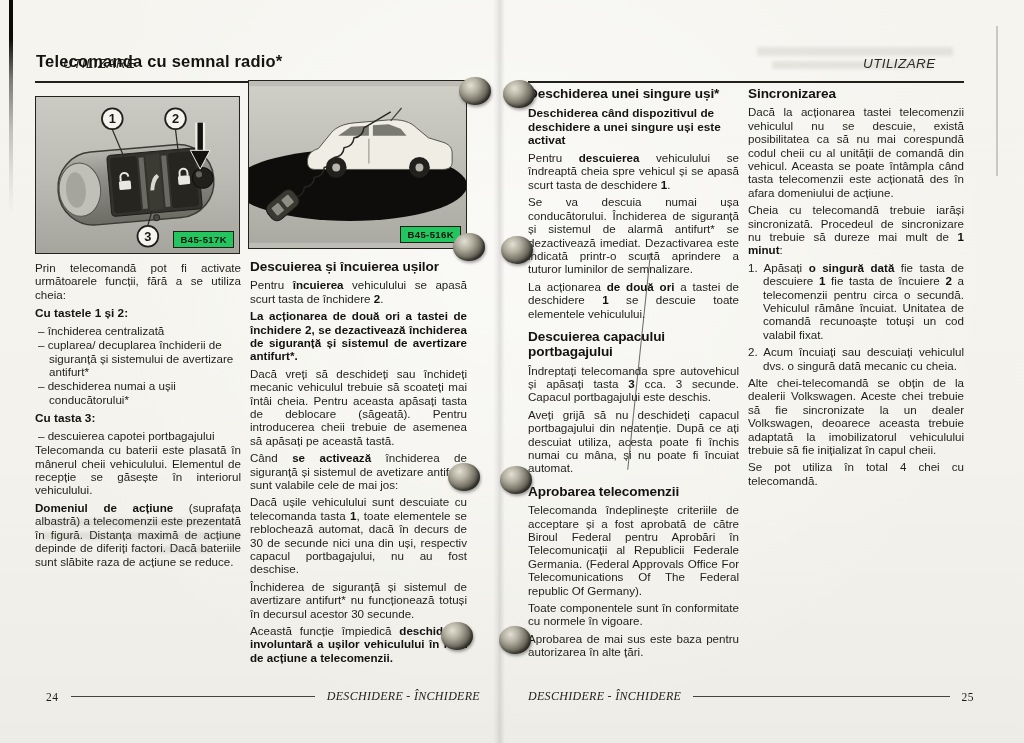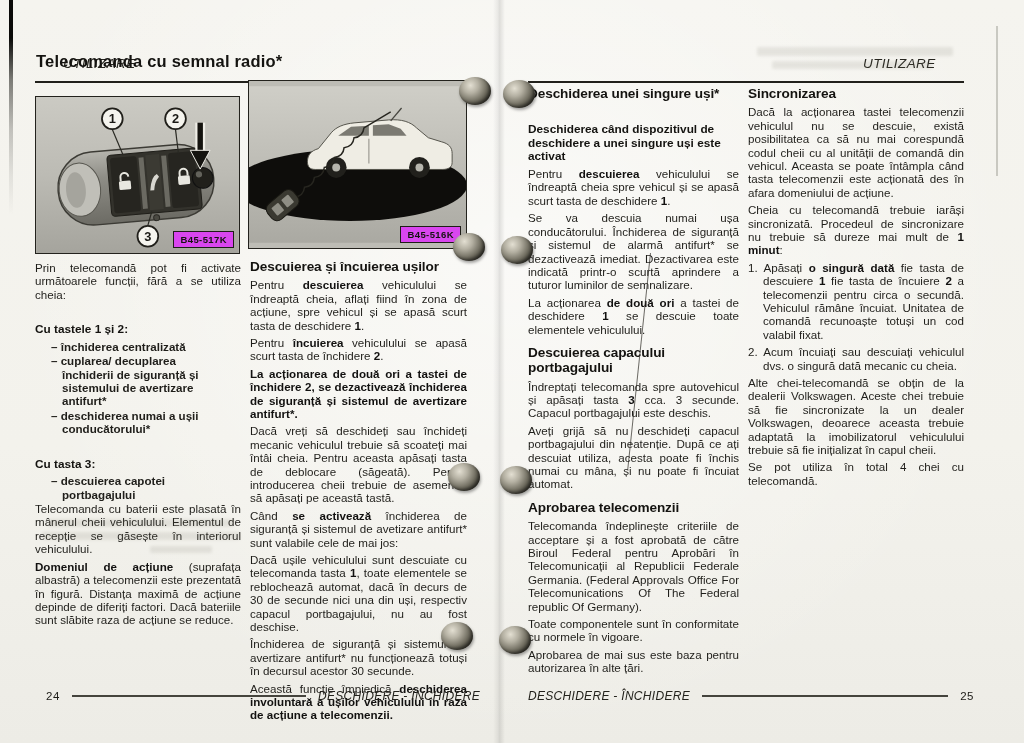--- a/index.html
+++ b/index.html
@@ -20,39 +20,39 @@
   .rh-right { left:863px; }
   .doc-title { position:absolute; left:36px; top:52px; font-size:16.5px; font-weight:bold; letter-spacing:.2px; color:#141310; }
   .rule-left  { position:absolute; left:35px;  top:81px; width:446px; height:2px;   background:#21201b; }
   .rule-right { position:absolute; left:528px; top:81px; width:436px; height:1.8px; background:#21201b; }
 
   
   .figure { position:absolute; border:1.5px solid #23221d; box-sizing:border-box; background:#bdbcb5; }
   .fig-key { left:35px;  top:96px; width:205px; height:158px; }
   .fig-car { left:248px; top:80px; width:219px; height:169px; }
   .figure svg { display:block; width:100%; height:100%; }
-  .fig-label { position:absolute; right:5px; bottom:5px; background:#d946ef; border:1.2px solid #1e1d18;
+  .fig-label { position:absolute; right:5px; bottom:5px; background:#22c55e; border:1.2px solid #1e1d18;
     font-size:9.5px; font-weight:bold; padding:2px 6px; letter-spacing:.4px; color:#14130f; }
 
   
   .col { position:absolute; }
   .pl-col1 { left:35px;  top:261px; width:206px; }
   .pl-col2 { left:250px; top:259px; width:217px; }
   .pr-col1 { left:528px; top:86px;  width:211px; }
   .pr-col2 { left:748px; top:86px;  width:216px; }
   .col p  { margin:0 0 4px; font-size:11.6px; line-height:13.4px; text-align:justify; }
-  .col p.dash { margin:0 16px 1px; padding-left:11px; text-indent:-11px; text-align:left;font-weight:bold; }
+  .col p.dash { margin:0 3px 1px; padding-left:11px; text-indent:-11px; text-align:left; }
   .col p.numitem { padding-left:15px; text-indent:-15px; margin:0 0 4px; }
   .col h2 { font-size:13.6px; line-height:15.3px; margin:9px 0 4px; color:#141310; letter-spacing:-.1px; }
-  .col h3 { font-size:11.8px; line-height:13.6px; margin:22px 0 3px; color:#141310; }
+  .col h3 { font-size:11.8px; line-height:13.6px; margin:6px 0 3px; color:#141310; }
   .col > :first-child { margin-top:0; }
   .col b { color:#121110; }
 
   
-  .footer { position:absolute; top:689px; display:flex; align-items:center; }
+  .footer { position:absolute; top:689px; display:flex; align-items:center;font-family:Liberation Serif, serif; }
   .footer-left  { left:46px;  width:434px; }
   .footer-right { left:528px; width:446px; }
   .pagenum { font-size:11.5px; letter-spacing:.5px; color:#1c1b17; }
   .frule { flex:1; height:1.3px; background:#45443d; margin:0 12px; }
   .fsection { font-style:italic; font-size:12px; letter-spacing:.3px; color:#23221c; }
 
   
   .post { position:absolute; width:32px; height:28px; border-radius:50%;
     background:radial-gradient(circle at 36% 30%, #e3dfd2 0%, #b4b0a2 28%, #6f6c5f 58%, #35332b 82%, #201f19 100%);
     box-shadow:1px 2px 3px rgba(0,0,0,.35), inset -2px -2px 3px rgba(0,0,0,.4);
@@ -172,21 +172,20 @@
       <p class="dash">– închiderea centralizată</p>
       <p class="dash">– cuplarea/ decuplarea închiderii de siguranță și sistemului de avertizare antifurt*</p>
       <p class="dash">– deschiderea numai a ușii conducătorului*</p>
       <h3>Cu tasta 3:</h3>
       <p class="dash">– descuierea capotei portbagajului</p>
       <p>Telecomanda cu baterii este plasată în mânerul cheii vehiculului. Elementul de recepție se găsește în interiorul vehiculului.</p>
       <p><b>Domeniul de acțiune</b> (suprafața albastră) a telecomenzii este prezentată în figură. Distanța maximă de acțiune depinde de diferiți factori. Dacă bateriile sunt slăbite raza de acțiune se reduce.</p>
     </div>
   <div class="col pl-col2">
       <h2>Descuierea și încuierea ușilor</h2>
-      <p>Pentru <b>descuierea</b> vehiculului se îndreaptă cheia, aflați fiind în zona de acțiune, spre vehicul și se apasă scurt tasta de deschidere <b>1</b>.</p>
       <p>Pentru <b>încuierea</b> vehiculului se apasă scurt tasta de închidere <b>2</b>.</p>
       <p><b>La acționarea de două ori a tastei de închidere 2, se dezactivează închiderea de siguranță și sistemul de avertizare antifurt*.</b></p>
       <p>Dacă vreți să deschideți sau închideți mecanic vehiculul trebuie să scoateți mai întâi cheia. Pentru aceasta apăsați tasta de deblocare (săgeată). Pentru introducerea cheii trebuie de asemenea să apăsați pe această tastă.</p>
       <p>Când <b>se activează</b> închiderea de siguranță și sistemul de avetizare antifurt* sunt valabile cele de mai jos:</p>
       <p>Dacă ușile vehiculului sunt descuiate cu telecomanda tasta <b>1</b>, toate elementele se reblochează automat, dacă în decurs de 30 de secunde nici una din uși, respectiv capacul portbagajului, nu au fost deschise.</p>
       <p>Închiderea de siguranță și sistemul de avertizare antifurt* nu funcționează totuși în decursul acestor 30 secunde.</p>
       <p>Această funcție împiedică <b>deschiderea involuntară a ușilor vehiculului în raza de acțiune a telecomenzii.</b></p>
     </div>
 
   <div class="footer footer-left">

